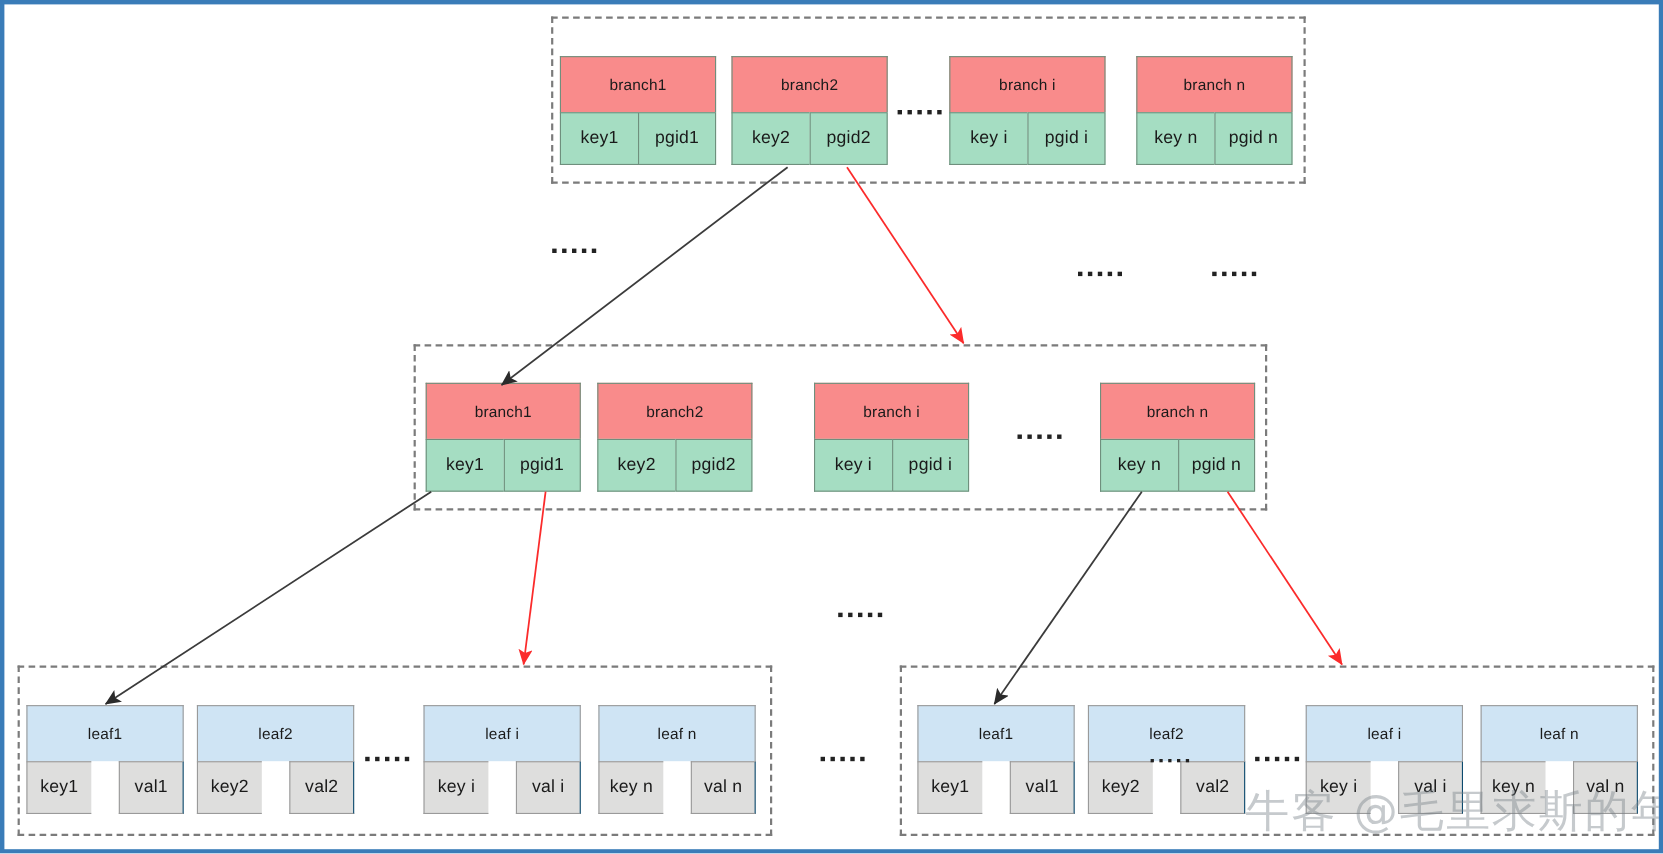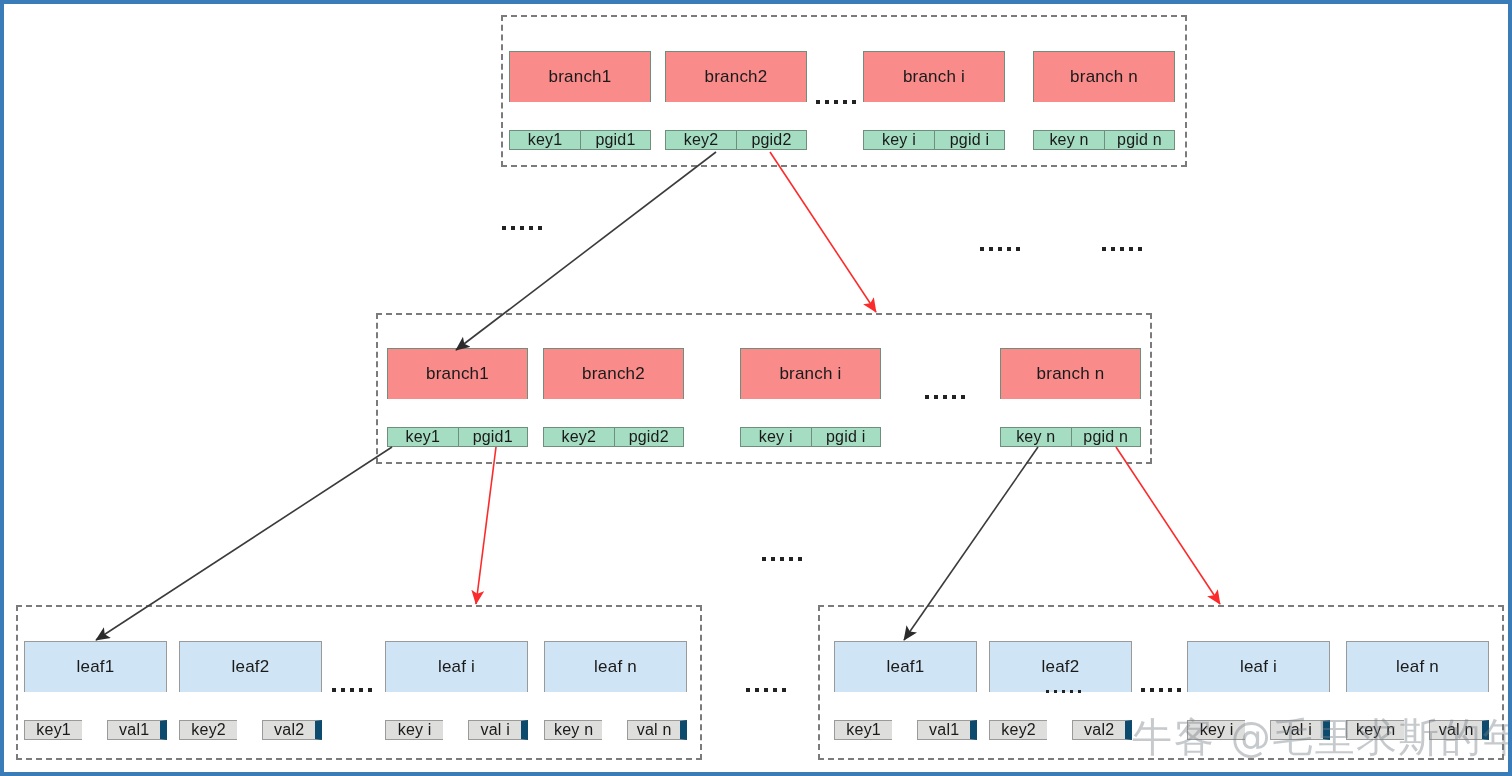--- a/index.html
+++ b/index.html
@@ -45,32 +45,31 @@
   
   .node {
     position: absolute;
     box-sizing: border-box;
     z-index: 3;
   }
   .node-head {
     box-sizing: border-box;
     width: 100%;
     text-align: center;
-    font-size: 17px;
+    font-size: 14px;
     color: #1a1a1a;
     display: flex;
     align-items: center;
     justify-content: center;
     letter-spacing: .2px;
   }
   .node-cells {
     display: flex;
     width: 100%;
     box-sizing: border-box;
-    align-items: flex-end;
   }
   .node-cell {
     box-sizing: border-box;
     flex: 1 1 50%;
     text-align: center;
     font-size: 16px;
     color: #1a1a1a;
     display: flex;
     align-items: center;
     justify-content: center;
@@ -97,21 +96,21 @@
     background: #cfe4f4;
     border: 1px solid #9a9a9a;
     border-bottom: none;
   }
   .leaf .node-cell {
     background: #dededd;
     border: 1px solid #9a9a9a;
     border-right: none;
   }
   .leaf .node-cell:last-child {
-    border-right: 7px solid #0c4a6e;
+    border-right: 1px solid #0c4a6e;
     margin-left: 25px;
   }
 
   
   .ellipsis {
     position: absolute;
     display: flex;
     align-items: center;
     gap: 5px;
     z-index: 4;

